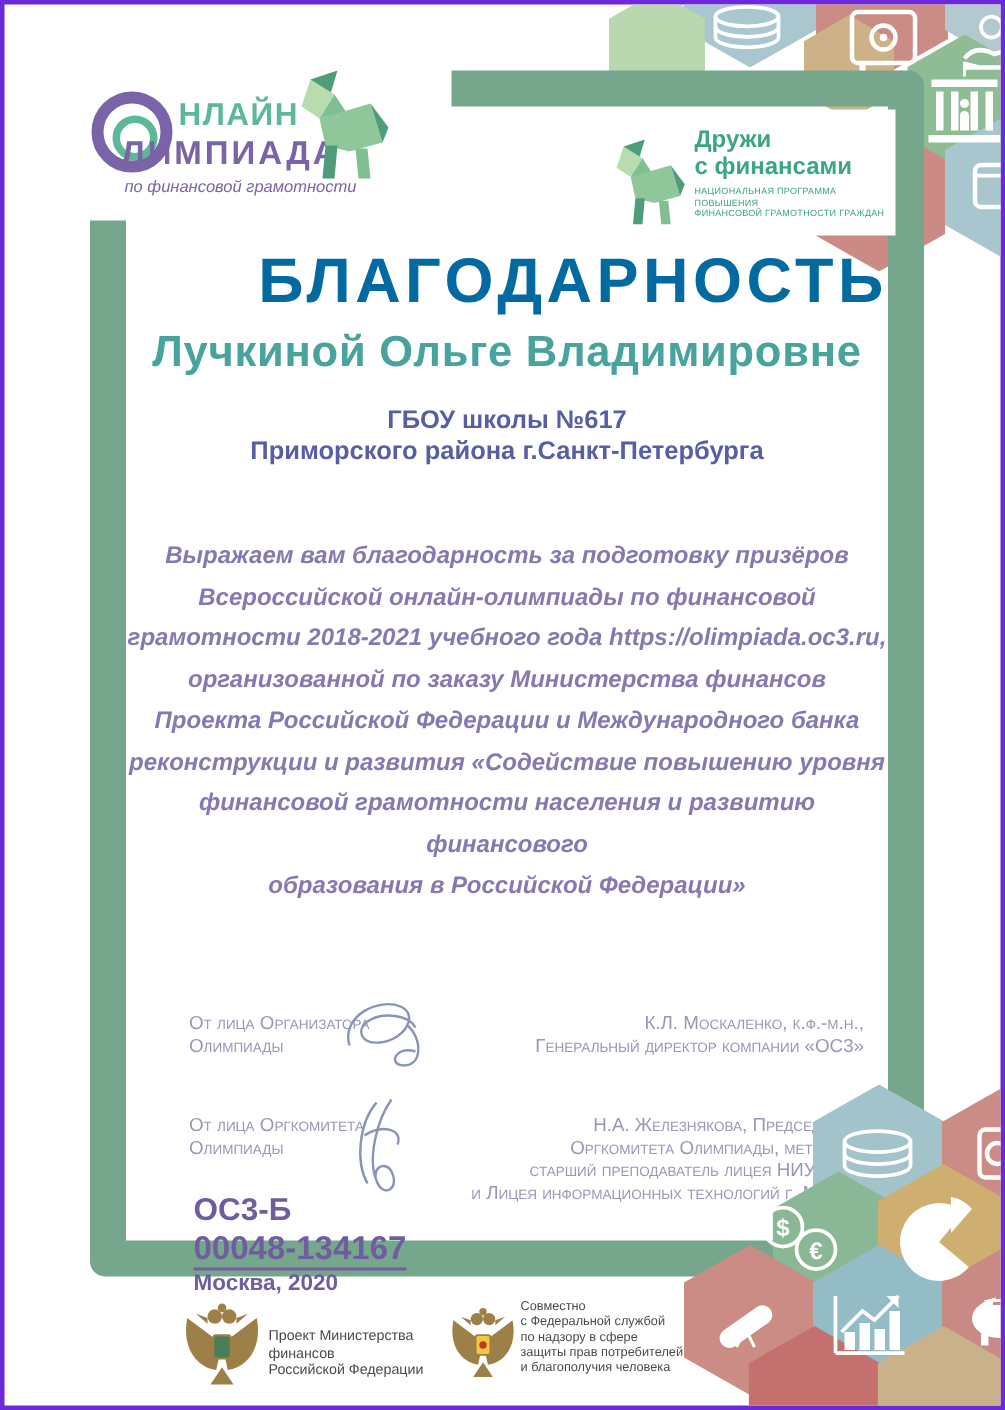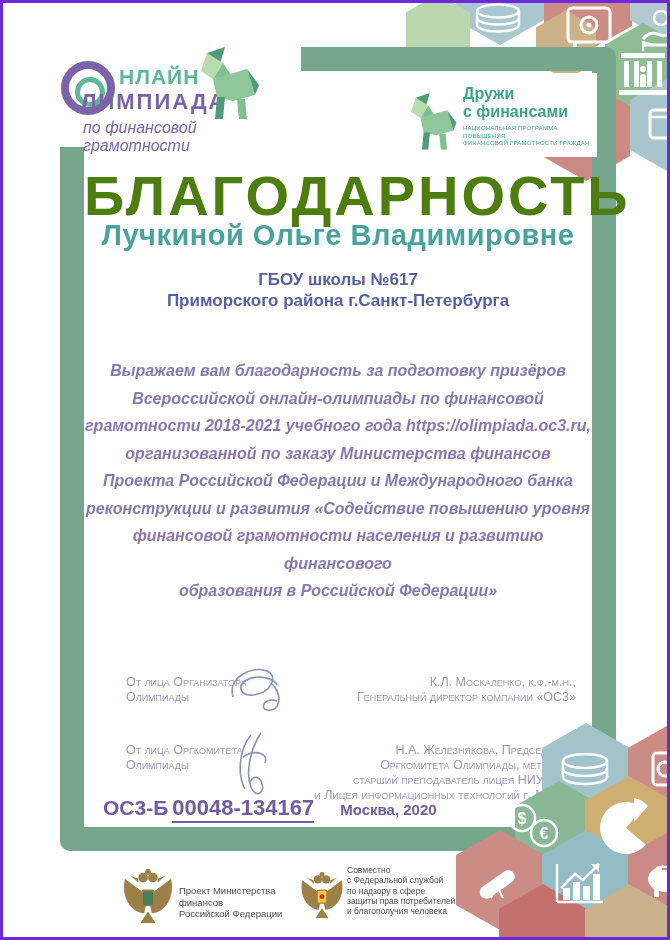--- a/index.html
+++ b/index.html
@@ -16,39 +16,39 @@
   .frame{position:absolute;left:57px;top:44px;width:556px;height:804px;box-sizing:border-box;
          border:24px solid #76a78c;border-radius:10px;z-index:1;}
   
   .logo-box{position:absolute;background:#fff;z-index:2;}
   .logo-olymp{left:36px;top:12px;width:262px;height:132px;}
   .ring{position:absolute;border-radius:50%;box-sizing:border-box;}
   .ring-purple{left:22px;top:46px;width:54px;height:54px;border:8px solid #7a63a8;}
   .ring-green{left:36px;top:62px;width:30px;height:30px;border:5px solid #5cb897;}
   .olymp-top{position:absolute;left:80px;top:50px;font-size:21px;font-weight:bold;color:#5cb897;letter-spacing:1px;}
   .olymp-bottom{position:absolute;left:42px;top:74px;font-size:22px;font-weight:bold;color:#7a63a8;letter-spacing:2px;}
-  .olymp-sub{position:absolute;left:44px;top:104px;font-size:16px;font-style:italic;color:#7a63a8;}
+  .olymp-sub{position:absolute;left:44px;top:104px;font-size:11px;font-style:italic;color:#7a63a8;}
   .logo-druzhi{left:398px;top:70px;width:196px;height:84px;}
   .druzhi-title{position:absolute;left:62px;top:12px;font-size:16px;font-weight:bold;color:#3ca584;line-height:18px;}
   .druzhi-sub{position:absolute;left:62px;top:52px;font-size:6px;color:#3ca584;line-height:7.5px;letter-spacing:.2px;}
   
   .center-col{position:absolute;left:81px;width:508px;text-align:center;z-index:2;}
-  .heading{top:160px;font-size:56px;font-weight:bold;color:#4d7c0f;letter-spacing:3px;}
+  .heading{top:160px;font-size:42px;font-weight:bold;color:#0369a1;letter-spacing:3px;padding-left:44px;}
   .recipient{top:216px;font-size:29px;font-weight:bold;color:#47a39b;letter-spacing:.5px;}
   .roles{top:266px;font-size:17px;font-weight:bold;color:#565ea6;line-height:21px;}
   .body-text{top:354px;font-size:16px;font-style:italic;font-weight:600;color:#8878b2;line-height:27.5px;}
   
   .sc{font-variant:small-caps;color:#9a96b8;font-size:12.5px;line-height:15px;z-index:2;position:absolute;margin-left:23px;}
   .sig-from-1{left:100px;top:672px;text-align:left;}
   .sig-from-2{left:100px;top:740px;text-align:left;}
   .sig-right-1{left:300px;top:672px;width:250px;text-align:right;}
   .sig-right-2{left:270px;top:740px;width:280px;text-align:right;}
   .scribble{position:absolute;z-index:2;}
   
-  .code-row{position:absolute;left:100px;top:792px;z-index:2;display:flex;align-items:baseline;color:#6f5da0;}
+  .code-row{position:absolute;left:100px;top:792px;z-index:2;display:flex;align-items:baseline;color:#6f5da0;flex-direction:column;}
   .code-prefix{font-size:21px;font-weight:bold;}
   .code-number{font-size:22px;font-weight:bold;border-bottom:2px solid #6f5da0;margin-left:4px;}
   .code-city{font-size:15px;font-weight:bold;margin-left:26px;}
   
   .partner-text{position:absolute;color:#4a4a4a;z-index:2;}
   .partner-text-1{left:176px;top:882px;font-size:9.5px;line-height:11.5px;width:140px;}
   .partner-text-2{left:344px;top:862px;font-size:8.5px;line-height:10.3px;width:112px;}
   .eagle{position:absolute;z-index:2;}
 </style>
 </head>

